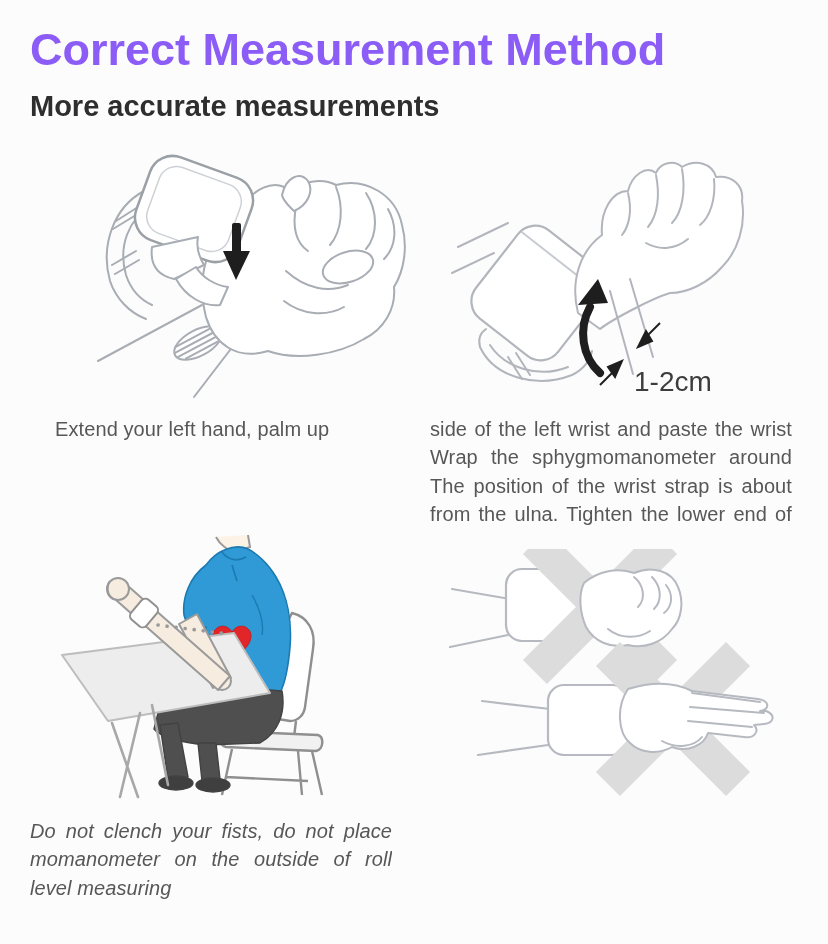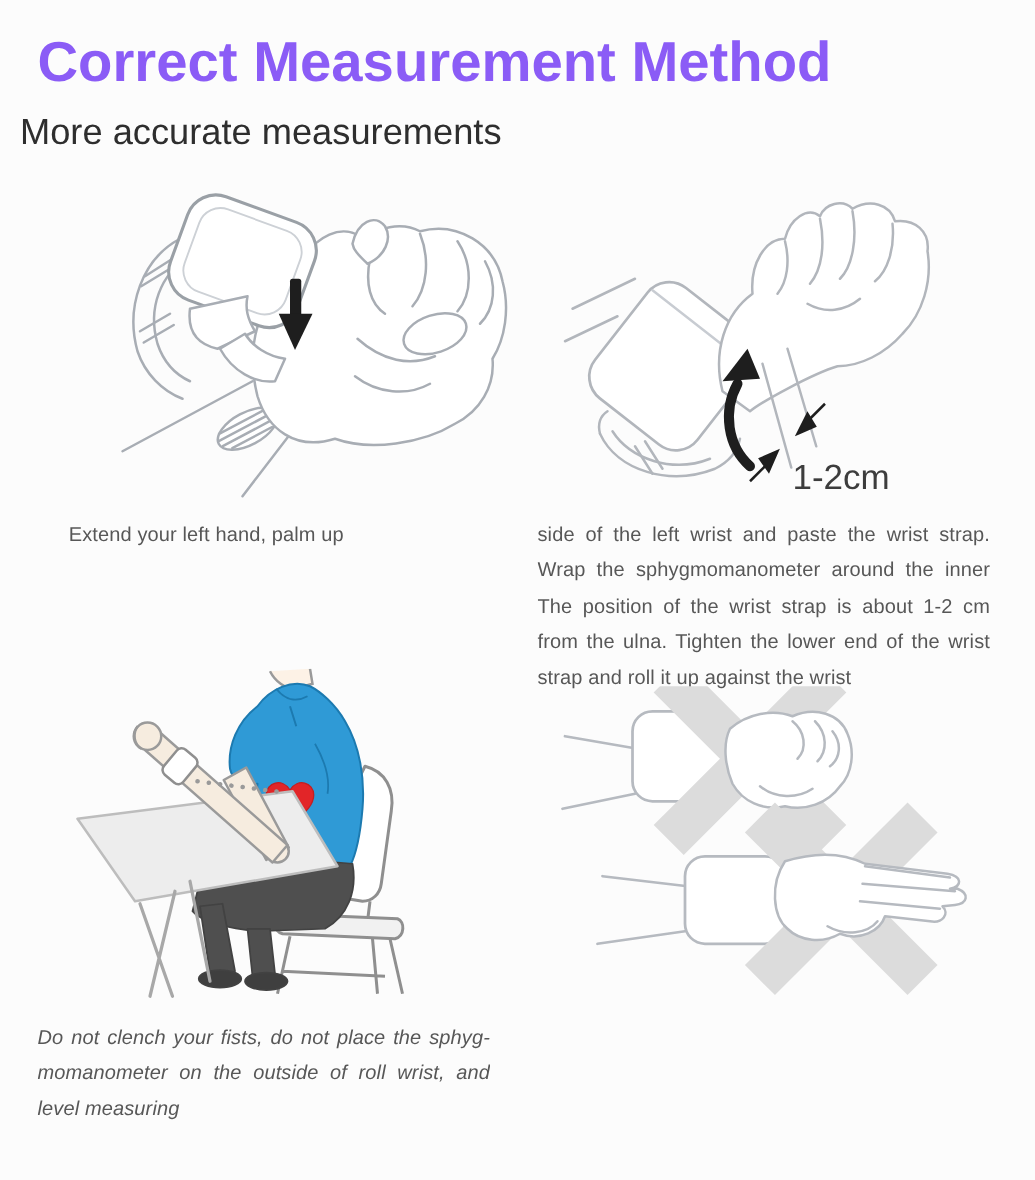--- a/index.html
+++ b/index.html
@@ -10,39 +10,39 @@
     overflow:hidden;
   }
   .page { width:828px; height:944px; position:relative; }
 
   .title {
     margin:0; padding:24px 0 0 30px;
     font-size:45px; line-height:52px;
     font-weight:700; color:#8b5cf6; letter-spacing:0px;
   }
   .subtitle {
-    margin:13px 0 0 16px;
+    margin:13px 0 0 30px;
     font-size:29px; line-height:34px;
-    font-weight:400; color:#2e2e2e;
+    font-weight:700; color:#2e2e2e;
   }
 
   .grid {
     display:grid;
     grid-template-columns:400px 368px;
     grid-template-rows:260px 128px 282px auto;
     margin:24px 0 0 30px;
   }
   .cell { position:relative; }
 
   .i1 svg { margin-left:56px; display:block; }
   .i2 svg { margin-left:20px; display:block; margin-top:4px; }
   .i3 svg { margin-left:26px; display:block; }
   .i4 svg { margin-left:18px; display:block; margin-top:14px; }
 
-  .caption { font-size:16px; color:#575757; letter-spacing:0.1px; }
+  .caption { font-size:20px; color:#575757; letter-spacing:0.1px; }
   .c1 { padding-left:25px; padding-top:8px; width:300px; }
   .c2 { padding-top:8px; width:362px; }
   .c3 { padding-left:25px; width:295px; }
   .c4 { width:362px;font-style:italic; }
 
   .cap-line { height:28.4px; line-height:28.4px; overflow:hidden; }
   .cap-line.j { text-align:justify; }
   .cap-line.j::after { content:""; display:inline-block; width:100%; height:0; }
 
   svg text.measure {
@@ -149,21 +149,20 @@
     </div>
 
     <div class="cell caption c1">
       <div class="cap-line">Extend your left hand, palm up</div>
     </div>
     <div class="cell caption c2">
       <div class="cap-line j">side of the left wrist and paste the wrist strap.</div>
       <div class="cap-line j">Wrap the sphygmomanometer around the inner</div>
       <div class="cap-line j">The position of the wrist strap is about 1-2 cm</div>
       <div class="cap-line j">from the ulna. Tighten the lower end of the wrist</div>
-      <div class="cap-line">strap and roll it up against the wrist</div>
     </div>
 
     <div class="cell i3">
       <svg width="340" height="282" viewBox="0 0 340 282">
 
         <g stroke="#8f8f8f" stroke-width="2.4" fill="#ffffff" stroke-linejoin="round">
           <path d="M236,78 C252,82 260,96 257,114 L249,172 C248,180 242,186 234,186 L222,184 L228,94 Z"></path>
           <path d="M240,186 L238,202" fill="none"></path>
           <path d="M168,196 L262,200 C268,202 268,214 260,216 L170,212 C162,210 162,198 168,196 Z" fill="#f1f1f1"></path>
           <path d="M176,214 L166,260 M256,216 L266,260 M242,216 L246,260 M170,242 L252,246" fill="none"></path>

